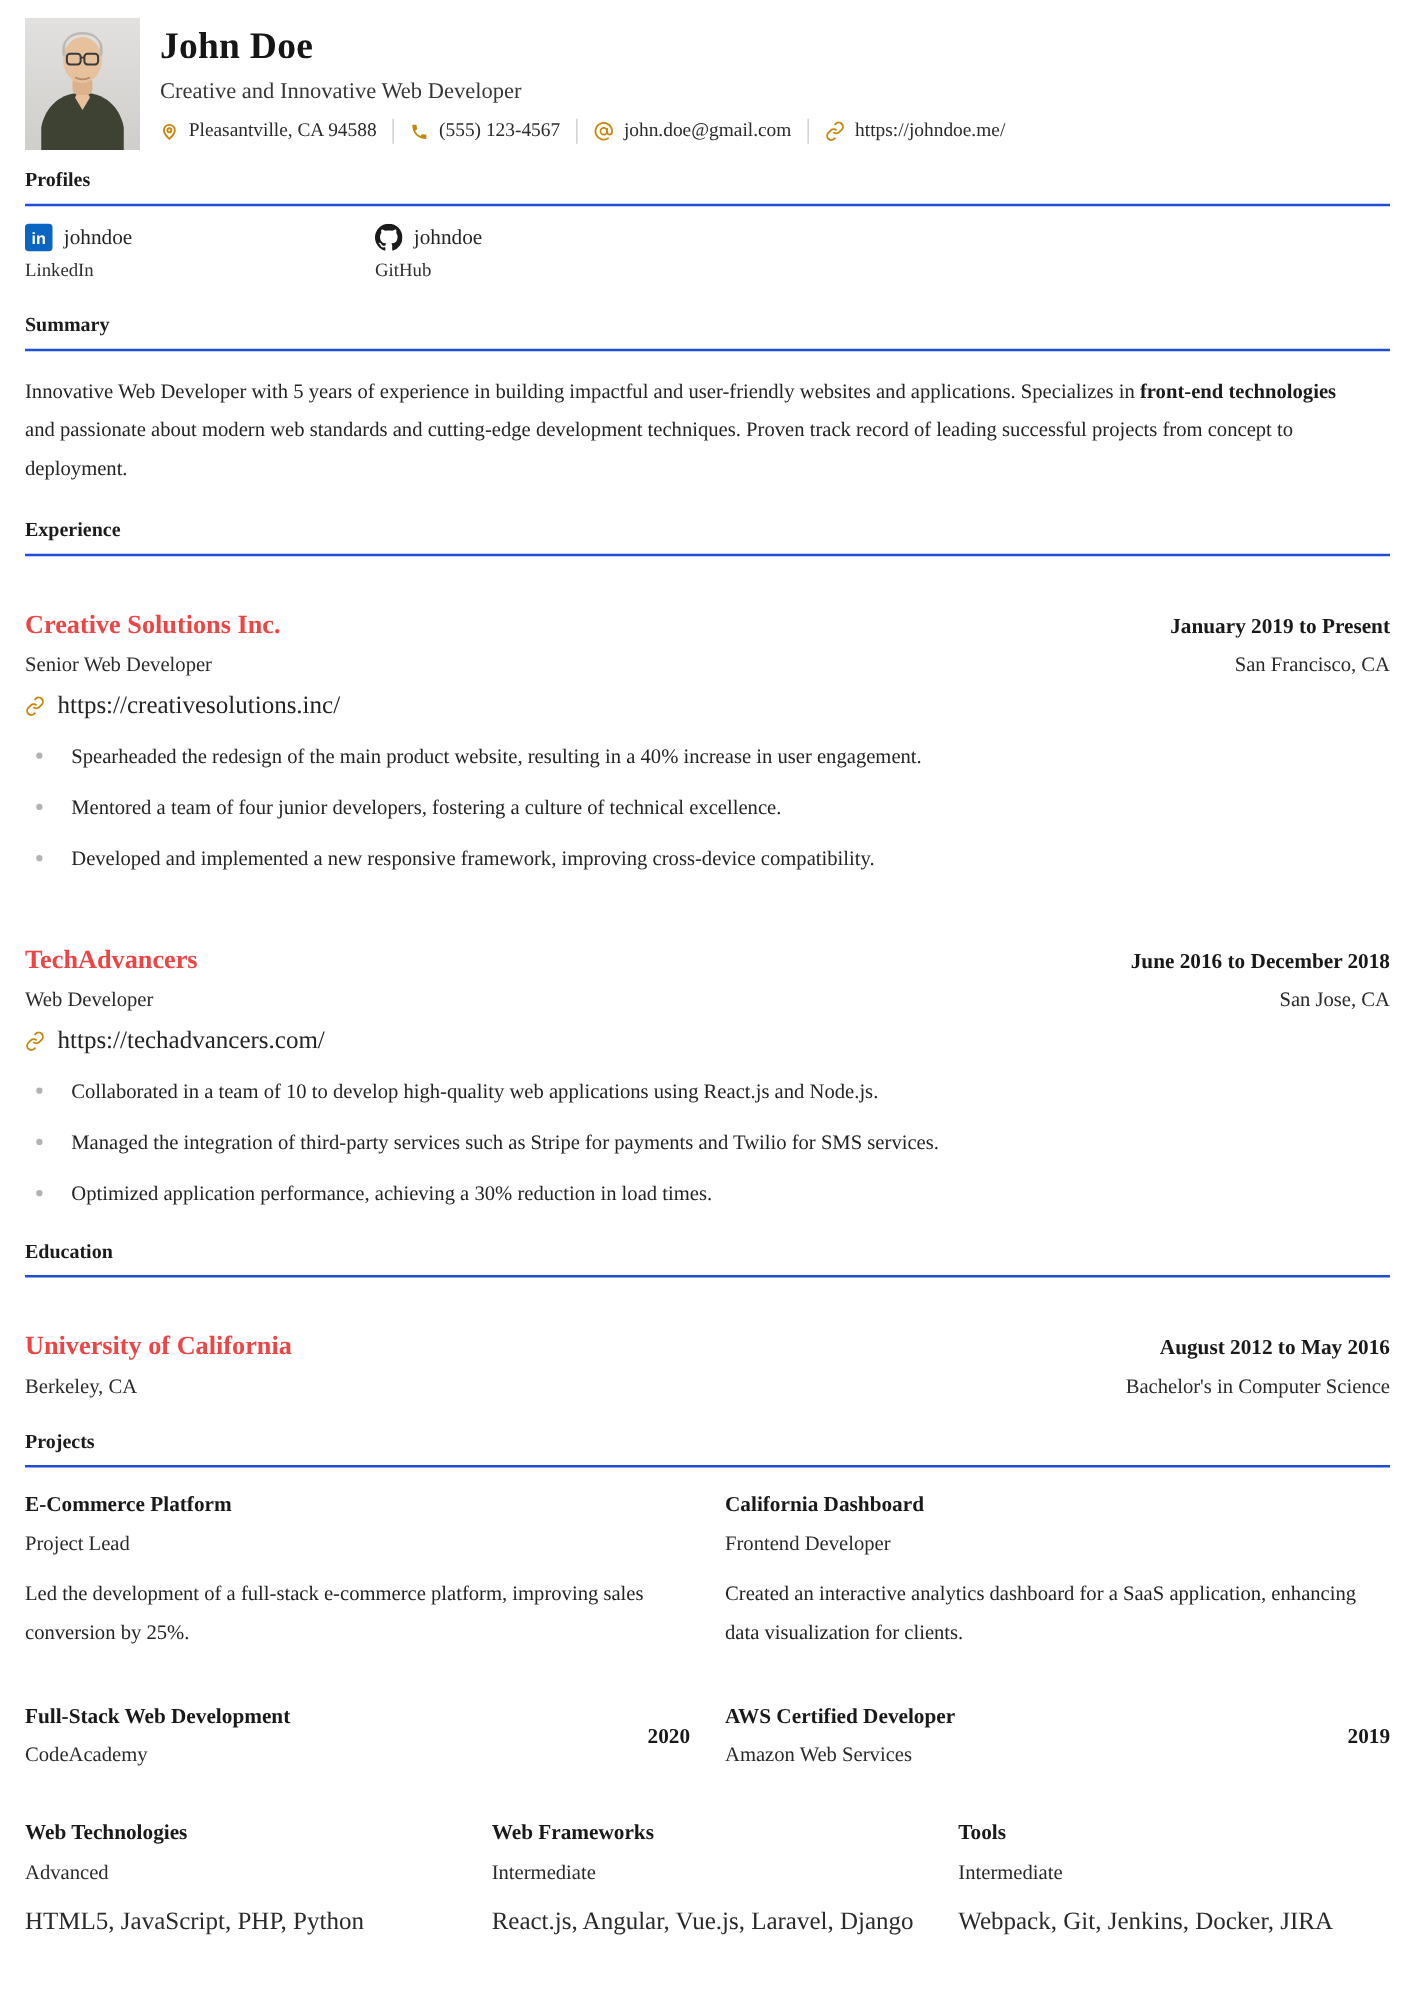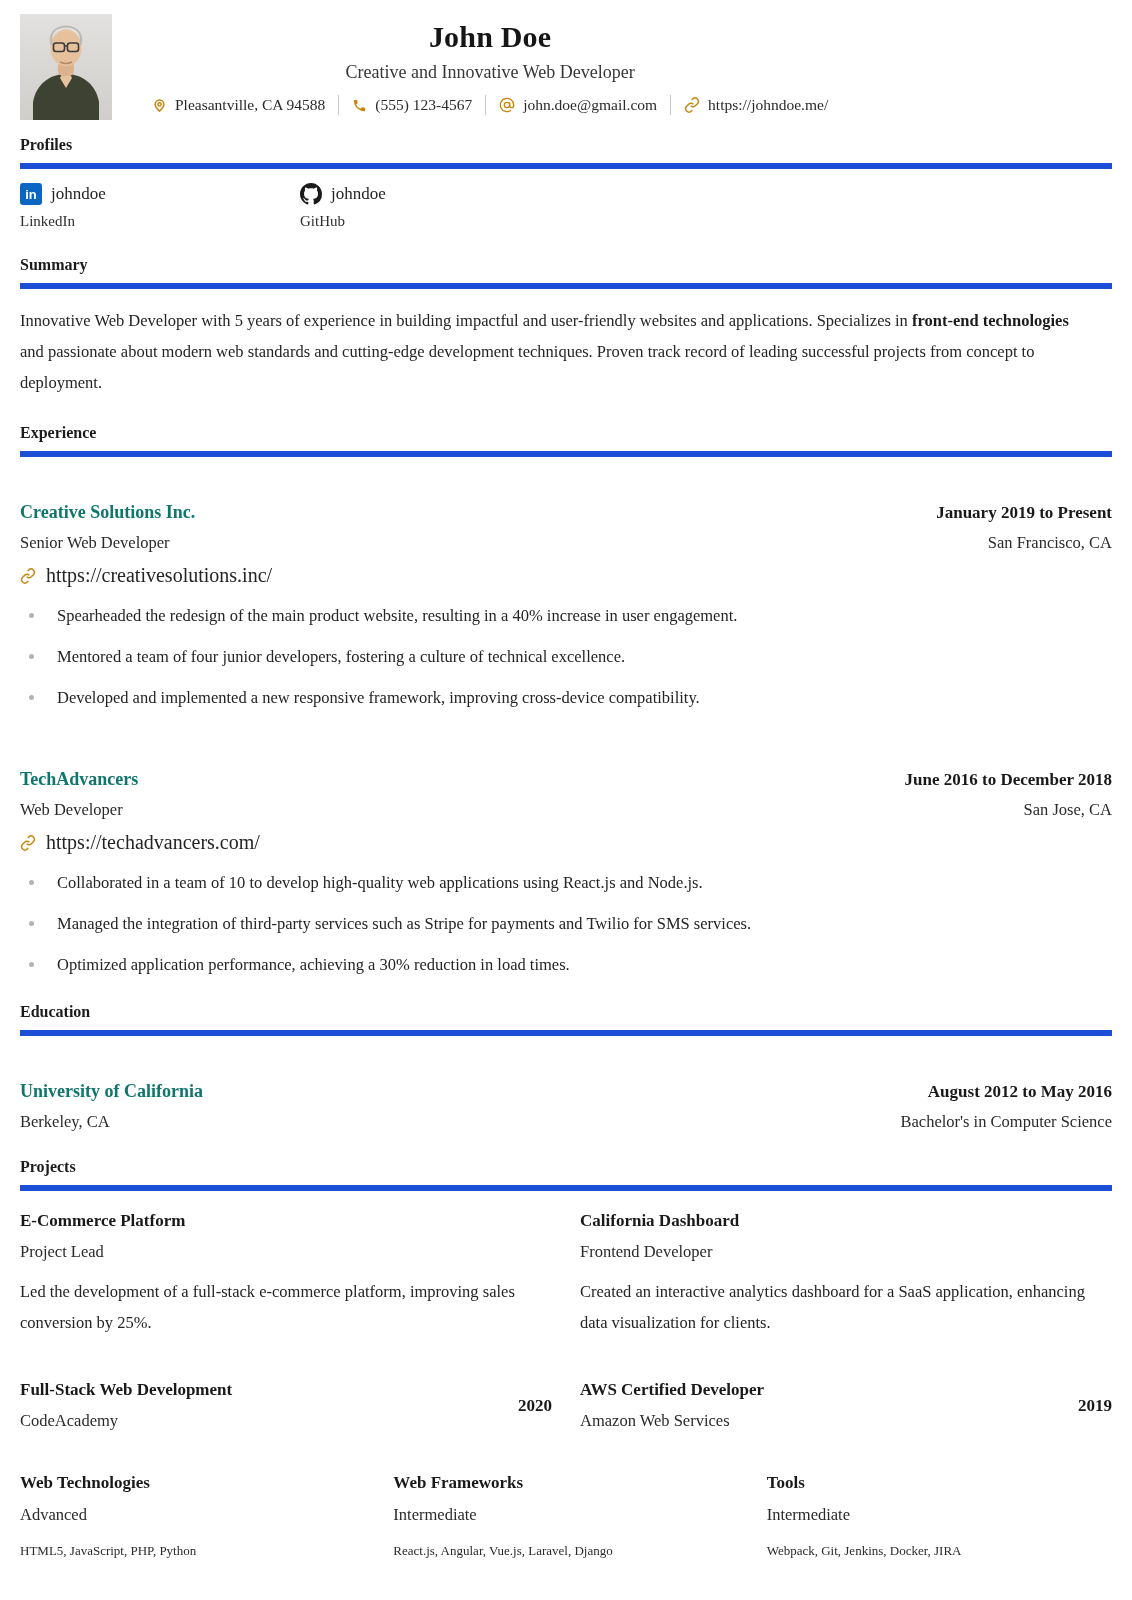--- a/index.html
+++ b/index.html
@@ -6,52 +6,52 @@
   html,body { background:#ffffff; }
   body {
     width:1132px; min-height:1600px;
     font-family:"Liberation Serif","DejaVu Serif",serif;
     color:#222222;
     -webkit-font-smoothing:antialiased;
   }
   .page { padding:14px 20px 40px 20px; }
 
   
-  .header { display:flex; gap:40px; align-items:flex-start;text-align:center; }
+  .header { display:flex; gap:16px; align-items:flex-start; }
   .photo { width:92px; height:106px; flex:0 0 auto; overflow:hidden; }
   .photo svg { display:block; }
   .header-text { padding-top:6px; }
   .name { font-size:30px; font-weight:700; color:#161616; letter-spacing:.2px; }
   .headline { font-size:18px; color:#363636; margin-top:8px; }
   .contact-row { display:flex; align-items:center; gap:13px; margin-top:12px; font-size:15.5px; color:#2a2a2a; }
   .contact { display:flex; align-items:center; gap:8px; }
   .vsep { width:0; height:20px; border-left:1px solid #c8c8c8; }
   .amber-ico { color:#c8860b; display:inline-flex; align-items:center; }
   .amber-ico svg { display:block; }
 
   
   .section { margin-top:26px; }
   .sec-title {
     font-size:16px; font-weight:700; color:#1b1b1b;
-    padding-bottom:9px; border-bottom:6px solid #1d4ed8;
+    padding-bottom:9px; border-bottom:2px solid #1d4ed8;
   }
 
   
   .profiles-grid { display:grid; grid-template-columns:repeat(4,1fr); column-gap:28px; margin-top:14px; }
   .profile-top { display:flex; align-items:center; gap:9px; font-size:17px; color:#242424; }
   .profile-network { font-size:15px; color:#2e2e2e; margin-top:8px; }
 
   
   .summary-text { margin-top:16px; font-size:16.5px; line-height:31px; color:#242424; max-width:1076px; }
   .summary-text b { color:#1b1b1b; }
 
   
   .entry { margin-top:18px; }
   .entry-row { display:flex; justify-content:space-between; align-items:baseline; }
-  .entry-title { font-size:18px; font-weight:700; color:#0f766e; }
+  .entry-title { font-size:21px; font-weight:700; color:#ef4444; }
   .entry-date { font-size:17px; font-weight:700; color:#191919; text-align:center;margin-top:28px; }
   .entry-sub { font-size:16.5px; color:#2a2a2a; margin-top:10px; }
   .entry-loc { font-size:16.5px; color:#2a2a2a; text-align:right; }
   .url-row { display:flex; align-items:center; gap:10px; margin-top:11px; font-size:20px; color:#242424; }
   .highlights { list-style:none; margin-top:6px; }
   .highlights li { position:relative; padding-left:37px; margin-top:16px; font-size:16.5px; line-height:25px; color:#242424; }
   .highlights li .dot {
     position:absolute; left:9px; top:10px; width:5px; height:5px;
     border-radius:50%; background:#b3b3b3;
   }
@@ -70,21 +70,21 @@
   
   .cert { display:flex; justify-content:space-between; align-items:center; margin-top:16px; }
   .cert-title { font-size:17px; font-weight:700; color:#191919; }
   .cert-issuer { font-size:16.5px; color:#2a2a2a; margin-top:11px; }
   .cert-year { font-size:17px; font-weight:700; color:#191919; padding-left:12px; }
 
   
   .skill { margin-top:16px; }
   .skill-name { font-size:17px; font-weight:700; color:#191919; }
   .skill-level { font-size:16.5px; color:#2a2a2a; margin-top:12px; }
-  .skill-keywords { font-size:13px; color:#2a2a2a; margin-top:18px; }
+  .skill-keywords { font-size:20px; color:#2a2a2a; margin-top:18px; }
 
   .linkedin-badge { width:22px; height:22px; border-radius:3px; background:#0a66c2; color:#ffffff;
     display:inline-flex; align-items:center; justify-content:center;
     font-family:"Liberation Sans",sans-serif; font-weight:700; font-size:13px; }
   .github-ico svg { display:block; }
 </style>
 </head>
 <body>
 
 <div class="page">

